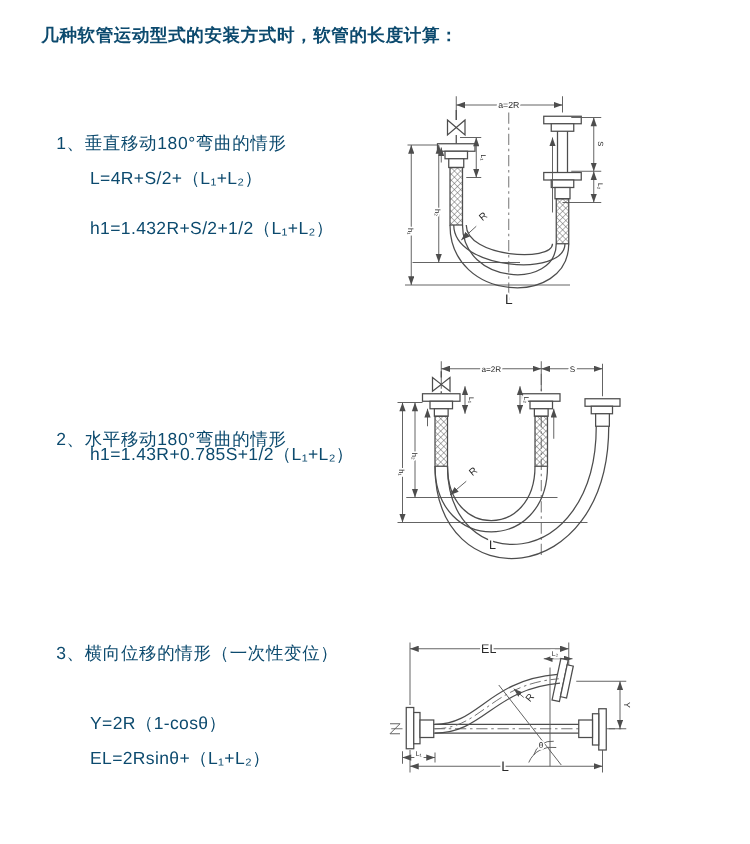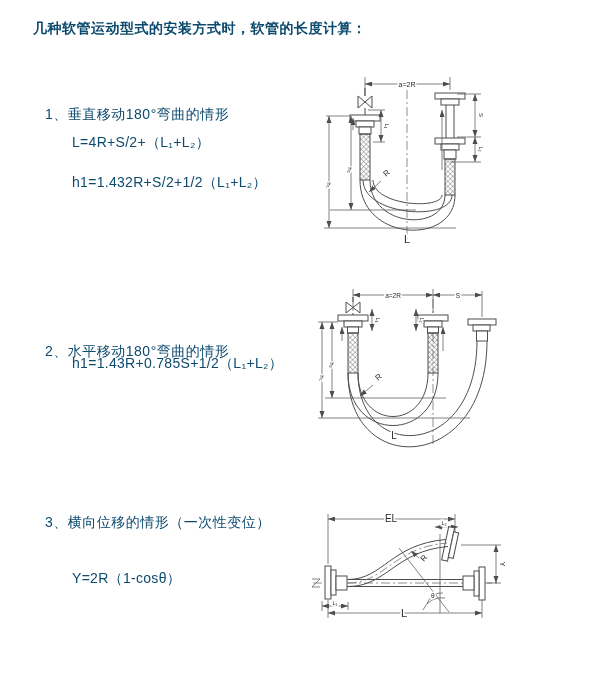--- a/index.html
+++ b/index.html
@@ -220,20 +220,21 @@
     </g>
     <g>
       <text x="68" y="98" font-size="8" transform="rotate(-40 68 98)">R</text>
       <line class="thin" x1="63" y1="102" x2="50" y2="113" marker-end="url(#d2ae)"></line>
     </g>
     <text x="84" y="156" font-size="10" text-anchor="middle" class="halo">L</text>
   </svg>
 
   <div class="abs sec-head" style="left:45px;top:514px;">3、横向位移的情形（一次性变位）</div>
   <div class="abs formula" style="left:72px;top:570px;">Y=2R（1-cosθ）</div>
+  <div class="abs formula" style="left:72px;top:598px;">EL=2Rsinθ+（L₁+L₂）</div>
 
   <svg style="left:303px;top:506px;" width="300" height="142" viewBox="0 0 300 142">
     <defs>
       <marker id="d3ae" markerWidth="8" markerHeight="6" refX="7" refY="2.5" orient="auto" markerUnits="userSpaceOnUse">
           <path class="mk" d="M0,0L7,2.5L0,5z"></path>
         </marker>
       <marker id="d3as" markerWidth="8" markerHeight="6" refX="0" refY="2.5" orient="auto" markerUnits="userSpaceOnUse">
           <path class="mk" d="M7,0L0,2.5L7,5z"></path>
         </marker>
     </defs>

